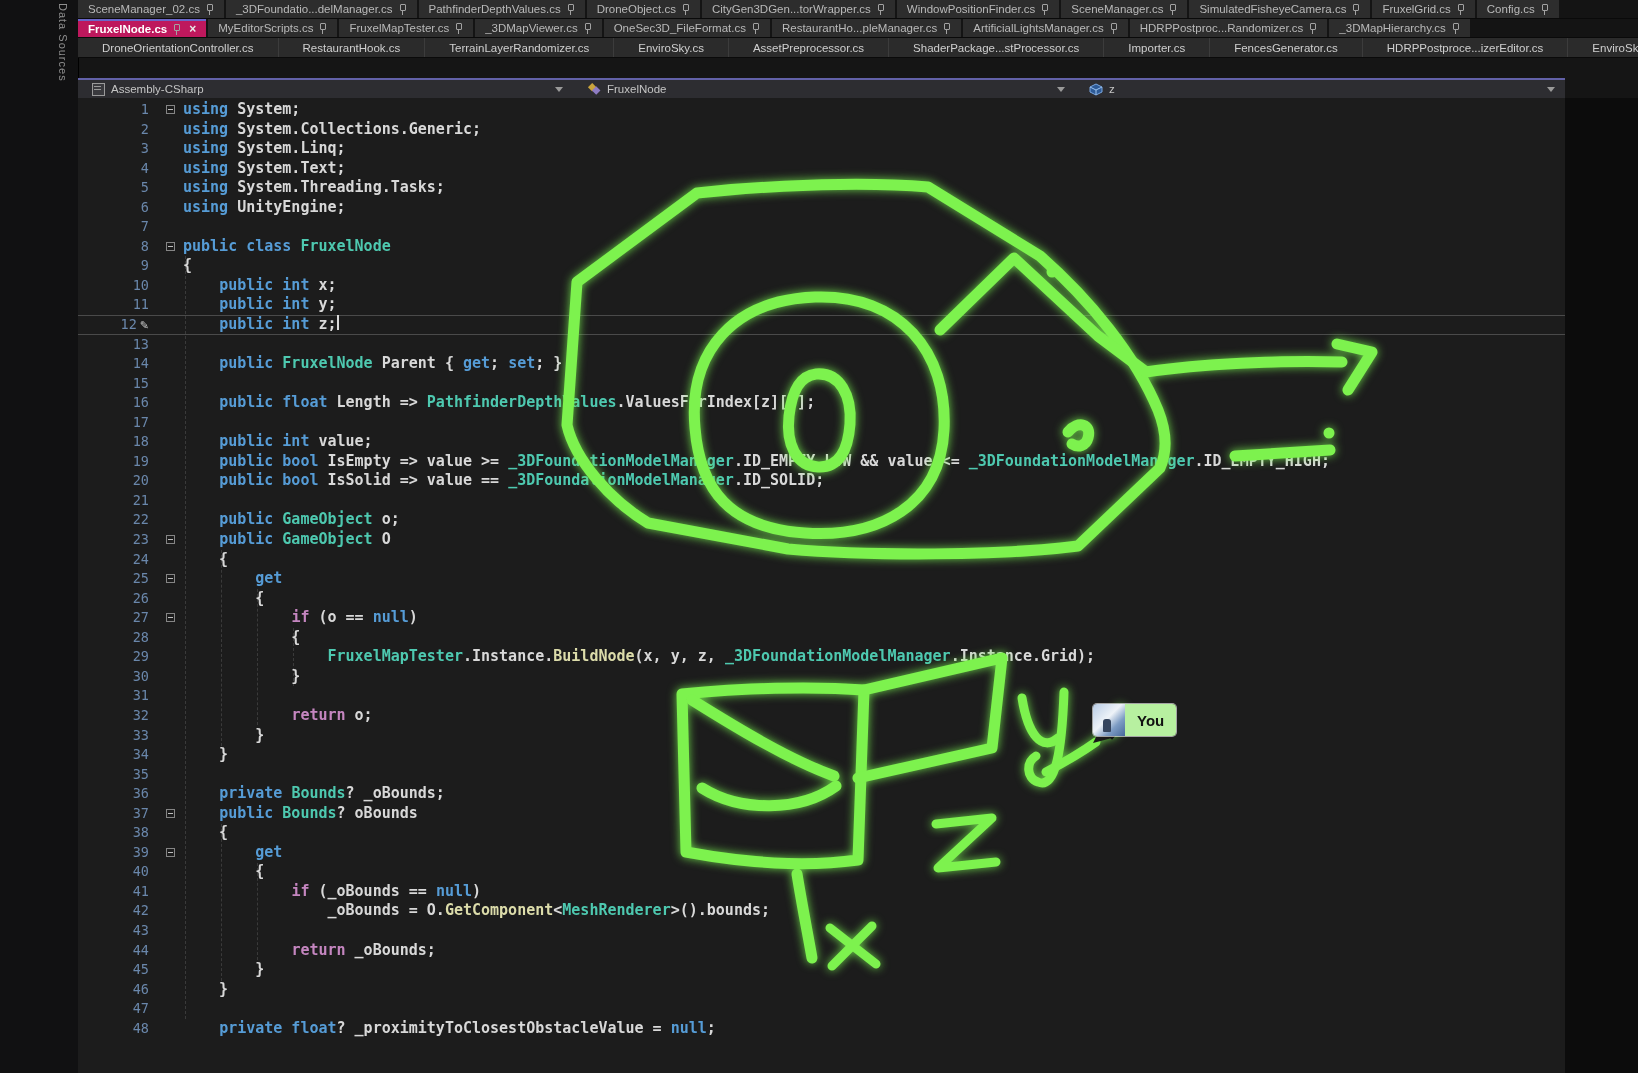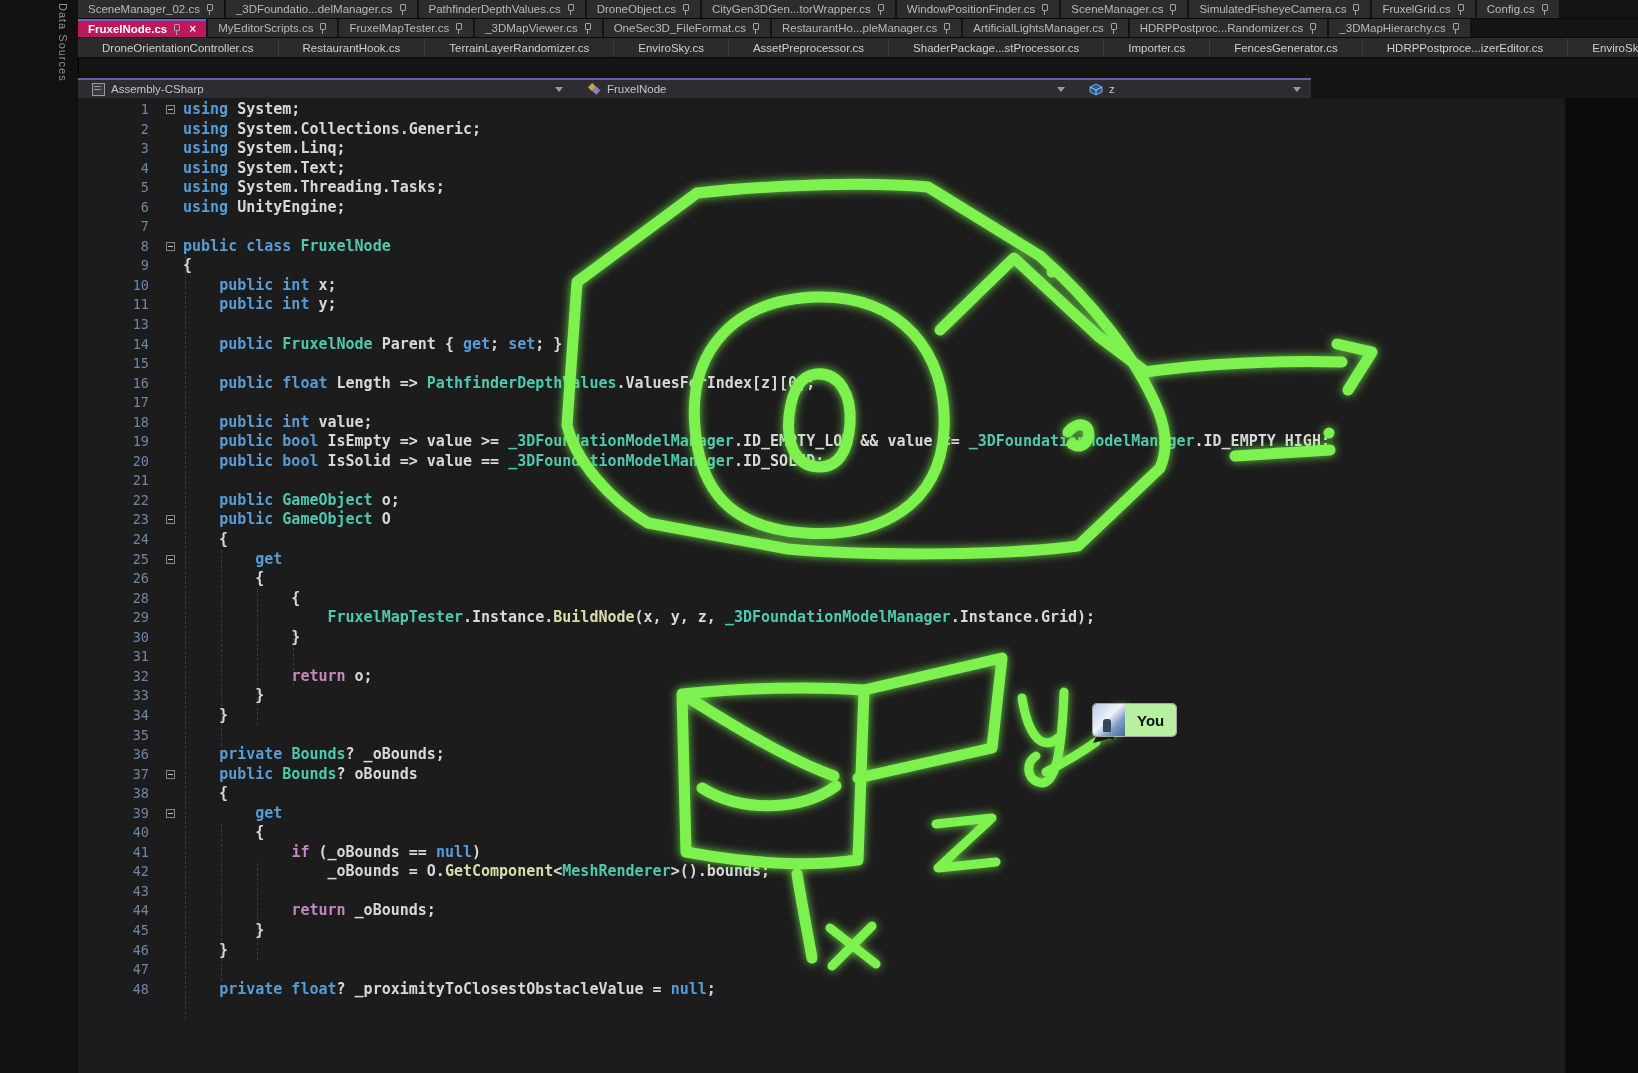--- a/index.html
+++ b/index.html
@@ -15,21 +15,21 @@
   .tab{display:flex;align-items:center;gap:6px;background:#2d2d2d;color:#b9b9b9;font-size:11.5px;
        padding:0 10px;margin-right:2px;white-space:nowrap;box-sizing:border-box;}
   .tab.active{background:#be185d;color:#fff;font-weight:bold;border-top:2px solid #6a66c8;}
   .tab.plain{padding:0 24px;margin-right:0;border-right:1px solid #3c3c3c;background:#2b2b2b;color:#cfcfcf;}
   .pin{display:inline-block;width:8px;height:11px;position:relative;}
   .pin::before{content:'';position:absolute;top:0;left:1px;width:4px;height:5px;border:1px solid #a2a2a2;border-radius:1px;}
   .pin::after{content:'';position:absolute;top:7px;left:3px;width:1px;height:4px;background:#a2a2a2;}
   .close{font-size:12px;color:#e8e8e8;margin-left:2px;cursor:default;}
   .caret-down{width:0;height:0;border-left:4px solid transparent;border-right:4px solid transparent;border-top:5px solid #bdbdbd;}
   
-  .navbar{position:absolute;left:78px;top:78px;width:1233px;height:20px;background:#2d2d31;
+  .navbar{position:absolute;left:78px;top:78px;width:1487px;height:20px;background:#2d2d31;
           border-top:2px solid #6261a8;box-sizing:border-box;display:flex;align-items:center;color:#c4c4c4;font-size:11.5px;}
   .nav-seg{display:flex;align-items:center;gap:6px;height:100%;box-sizing:border-box;padding-left:14px;}
   .nav-seg .caret-down{margin-left:auto;margin-right:10px;border-top-color:#9a9a9a;}
   .seg1{width:495px;}
   .seg2{width:502px;}
   .seg3{flex:1;}
   .doc-icon{width:11px;height:11px;border:1px solid #9a9a9a;position:relative;background:#3a3a3e;}
   .doc-icon::before{content:'';position:absolute;left:1px;top:2px;width:7px;height:1px;background:#9a9a9a;box-shadow:0 3px 0 #9a9a9a;}
   
   .editor{position:absolute;left:78px;top:98px;width:1487px;height:975px;background:#1c1c1c;overflow:hidden;}
@@ -265,20 +265,26 @@
         <div class="code-line">
           <span class="ln">10</span>
           <span class="gutter"></span>
           <span class="src"><span class="tk-pl">    </span><span class="tk-kw">public int</span><span class="tk-pl"> x;</span></span>
         </div>
         <div class="code-line">
           <span class="ln">11</span>
           <span class="gutter"></span>
           <span class="src"><span class="tk-pl">    </span><span class="tk-kw">public int</span><span class="tk-pl"> y;</span></span>
         </div>
+        <div class="code-line current">
+          <span class="ln">12<span class="pencil-glyph">✎</span></span>
+          <span class="gutter"></span>
+          <span class="src"><span class="tk-pl">    </span><span class="tk-kw">public int</span><span class="tk-pl"> z;</span></span>
+          <span class="caret-text"></span>
+        </div>
         <div class="code-line">
           <span class="ln">13</span>
           <span class="gutter"></span>
           <span class="src"></span>
         </div>
         <div class="code-line">
           <span class="ln">14</span>
           <span class="gutter"></span>
           <span class="src"><span class="tk-pl">    </span><span class="tk-kw">public</span><span class="tk-pl"> </span><span class="tk-ty">FruxelNode</span><span class="tk-pl"> Parent { </span><span class="tk-kw">get</span><span class="tk-pl">; </span><span class="tk-kw">set</span><span class="tk-pl">; }</span></span>
         </div>
@@ -338,20 +344,27 @@
           <span class="ln">25</span>
           <span class="gutter">
             <span class="fold-box"></span>
           </span>
           <span class="src"><span class="tk-pl">        </span><span class="tk-kw">get</span></span>
         </div>
         <div class="code-line">
           <span class="ln">26</span>
           <span class="gutter"></span>
           <span class="src"><span class="tk-pl">        {</span></span>
+        </div>
+        <div class="code-line">
+          <span class="ln">27</span>
+          <span class="gutter">
+            <span class="fold-box"></span>
+          </span>
+          <span class="src"><span class="tk-pl">            </span><span class="tk-ctl">if</span><span class="tk-pl"> (o == </span><span class="tk-kw">null</span><span class="tk-pl">)</span></span>
         </div>
         <div class="code-line">
           <span class="ln">28</span>
           <span class="gutter"></span>
           <span class="src"><span class="tk-pl">            {</span></span>
         </div>
         <div class="code-line">
           <span class="ln">29</span>
           <span class="gutter"></span>
           <span class="src"><span class="tk-pl">                </span><span class="tk-ty">FruxelMapTester</span><span class="tk-pl">.Instance.</span><span class="tk-me">BuildNode</span><span class="tk-pl">(x, y, z, </span><span class="tk-ty">_3DFoundationModelManager</span><span class="tk-pl">.Instance.Grid);</span></span>

